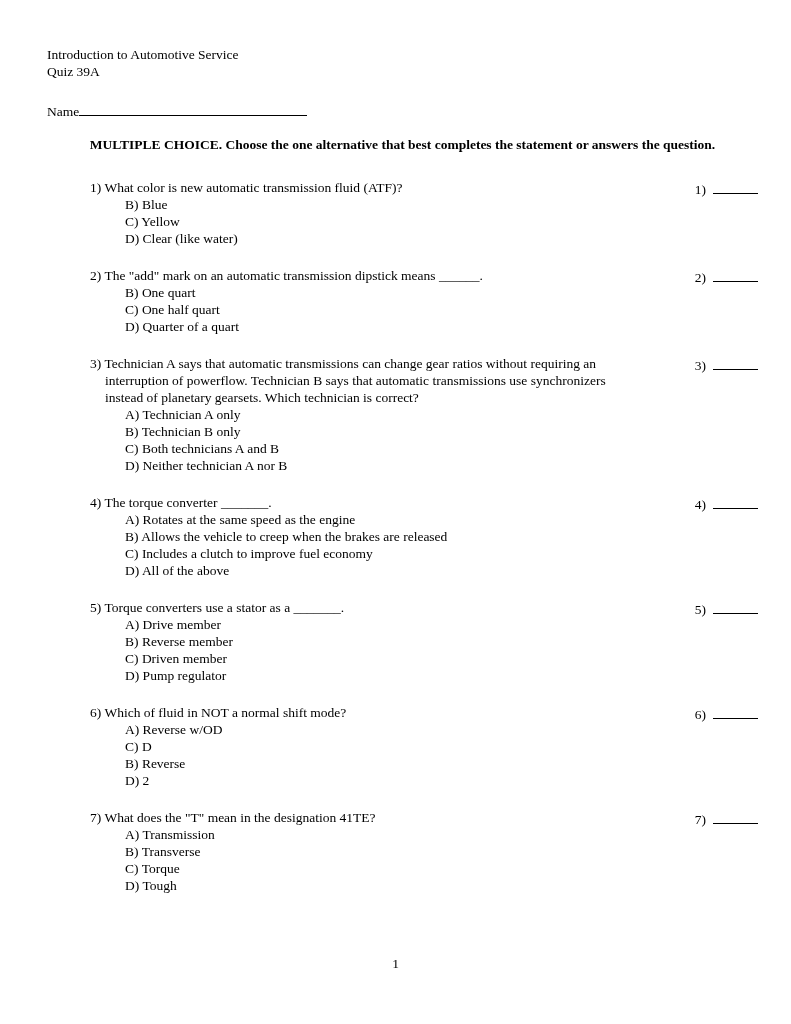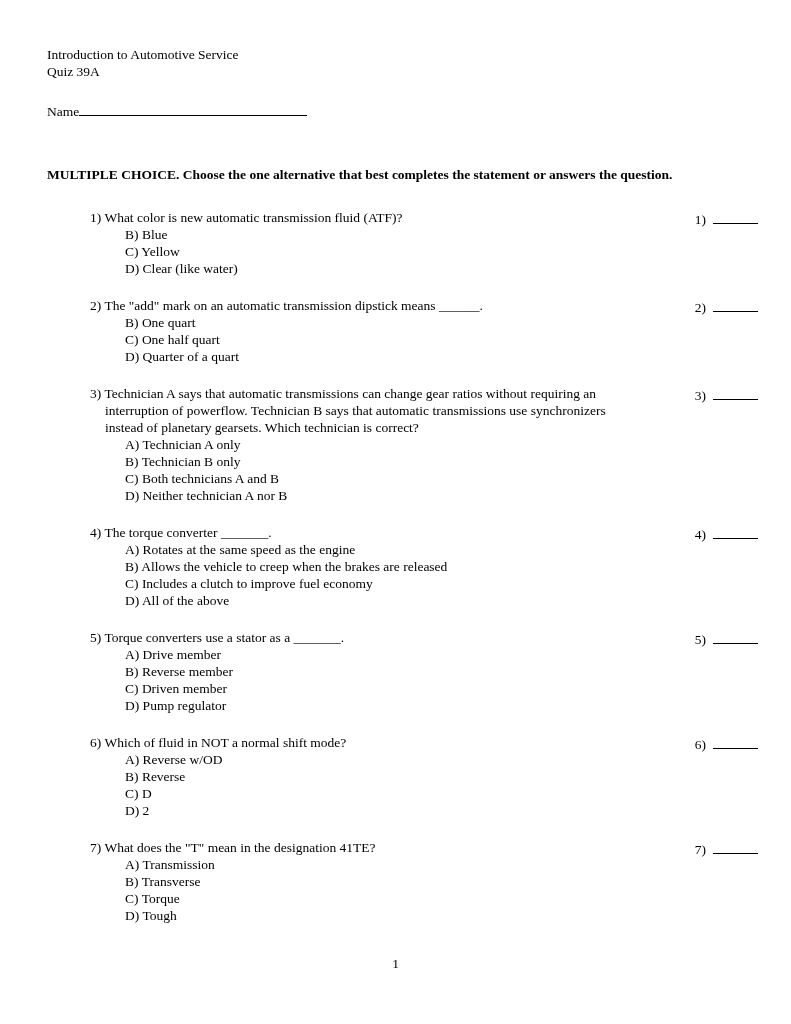--- a/index.html
+++ b/index.html
@@ -28,23 +28,24 @@
     line-height: 17px;
   }
   .name-blank {
     display: inline-block;
     width: 228px;
     border-bottom: 1px solid #000;
     height: 13px;
     vertical-align: baseline;
   }
   .instructions {
-    margin-top: 46px;
+    margin-top: 16px;
     font-weight: bold;
     line-height: 17px;
+    text-align: center;
   }
   .questions {
     margin-top: 26px;
     margin-left: 43px;
   }
   .question {
     display: flex;
     justify-content: space-between;
     align-items: flex-start;
     margin-bottom: 20px;
@@ -202,22 +203,22 @@
 
   <div class="question">
     <div class="q-main">
       <div class="q-text">
         <span class="q-num">6)</span>
         <span> Which of fluid in NOT a normal shift mode?</span>
       </div>
       <div class="choices">
 
       <div class="choice">A) Reverse w/OD</div>
+            <div class="choice">C) D</div>
             <div class="choice">B) Reverse</div>
-            <div class="choice">C) D</div>
             <div class="choice">D) 2</div>
           </div>
     </div>
     <div class="q-ans">
       <span>6)</span><span class="ans-blank"></span>
     </div>
   </div>
 
   <div class="question">
     <div class="q-main">

